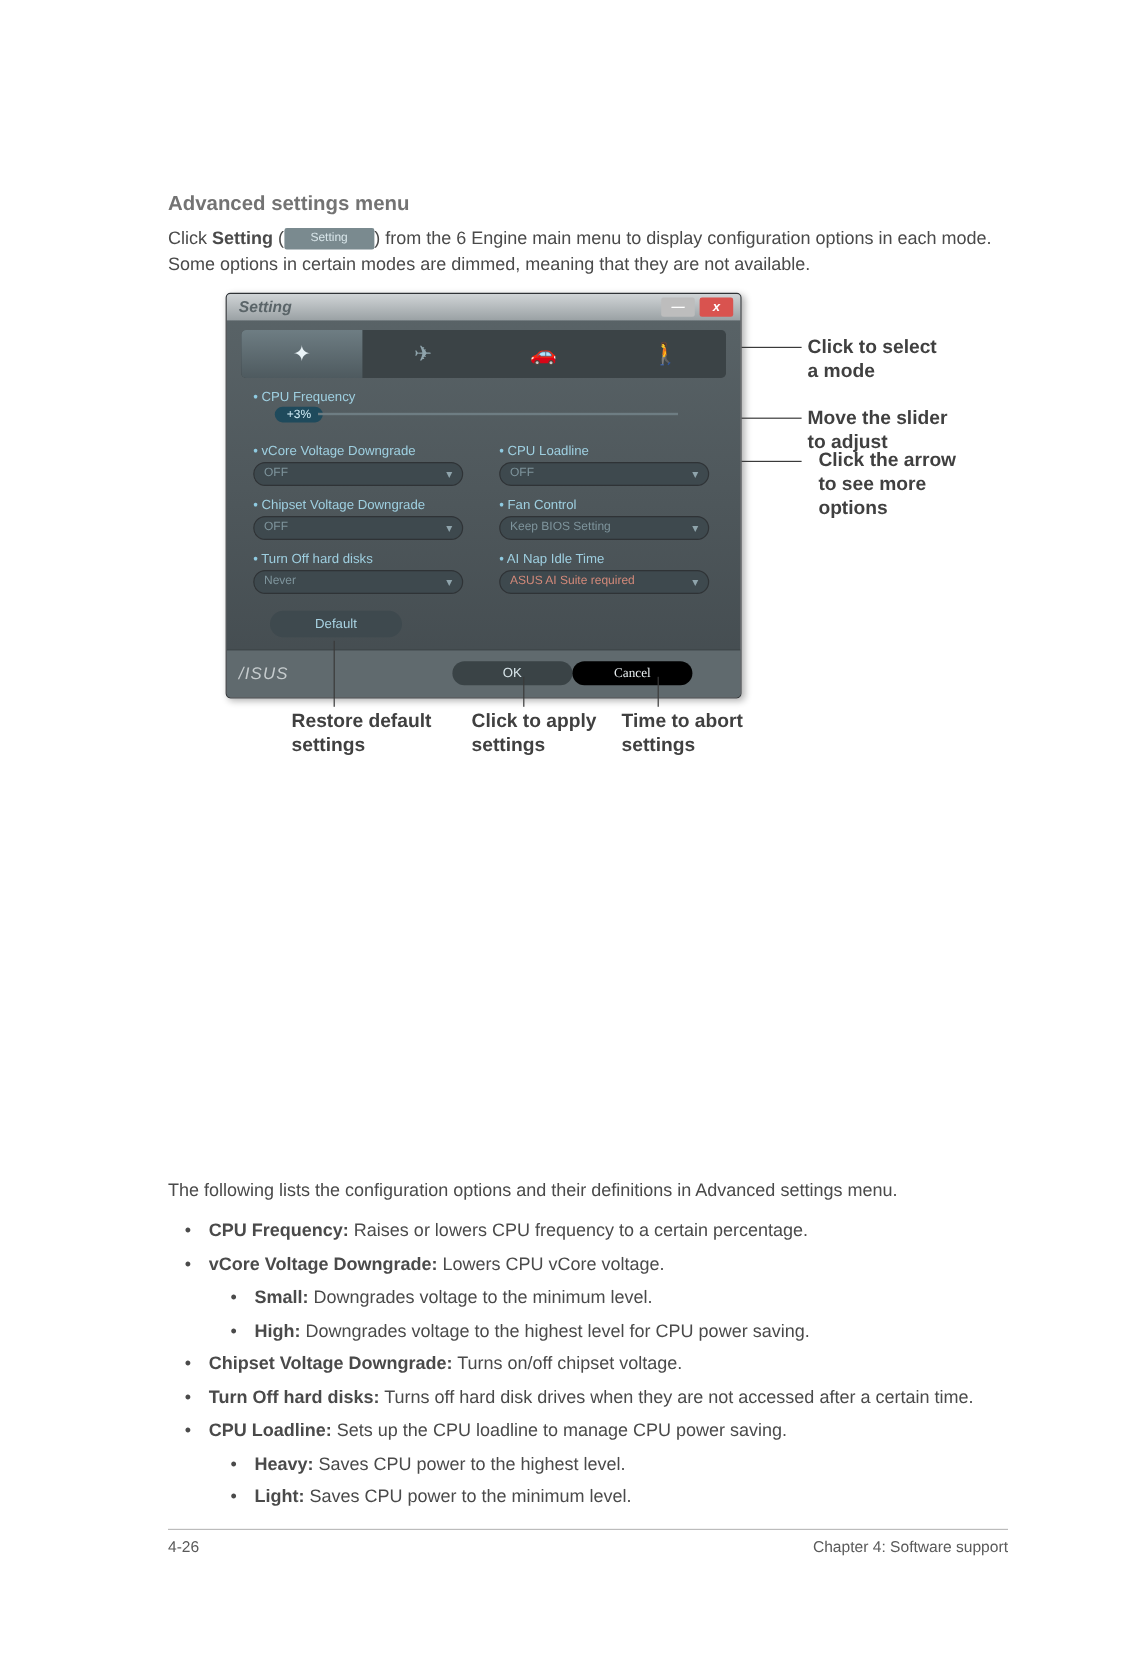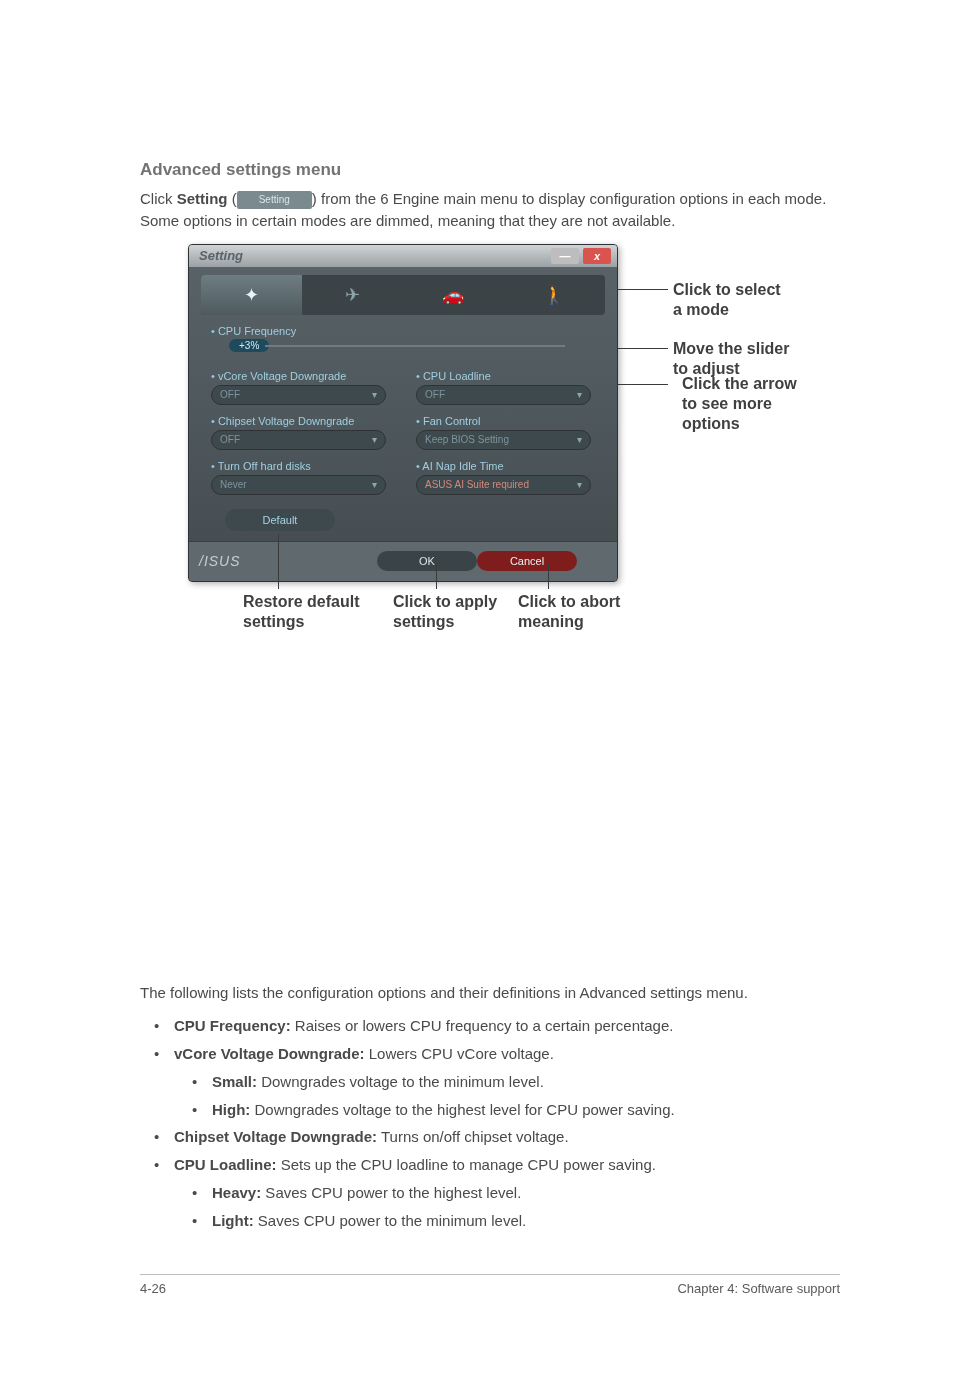--- a/index.html
+++ b/index.html
@@ -143,21 +143,21 @@
     font-size: 14px;
     letter-spacing: 1px;
   }
   .fbtn {
     width: 100px; height: 20px;
     border-radius: 10px;
     display:flex;align-items:center;justify-content:center;
     font-size: 11px;
   }
   .fbtn.ok { background:#3a4346; color:#d8e5ea; }
-  .fbtn.cancel { background:#7f1d1d; color:#e9eff1; }
+  .fbtn.cancel { background:#000000; color:#e9eff1;font-family:Liberation Serif, serif; }
 
   .callout {
     position:absolute;
     font-size: 16px;
     font-weight: bold;
     color:#404040;
     line-height: 1.25;
   }
   .line {
     position:absolute;
@@ -280,33 +280,34 @@
     <div class="line" style="left:430px; top:140px; width:50px; height:1px;"></div>
     <div class="callout" style="left:466px; top:130px; width:130px;margin-left:28px;">Click the arrow to see more options</div>
 
     <div class="line" style="left:90px; top:290px; width:1px; height:55px;"></div>
     <div class="callout" style="left:55px; top:348px; width:120px;">Restore default settings</div>
 
     <div class="line" style="left:248px; top:320px; width:1px; height:25px;"></div>
     <div class="callout" style="left:205px; top:348px; width:110px;">Click to apply settings</div>
 
     <div class="line" style="left:360px; top:320px; width:1px; height:25px;"></div>
-    <div class="callout" style="left:330px; top:348px; width:110px;">Click to abort meaning</div>
+    <div class="callout" style="left:330px; top:348px; width:110px;">Time to abort settings</div>
 
     <div style="height:390px;"></div>
   </div>
 
   <p class="para">The following lists the configuration options and their definitions in Advanced settings menu.</p>
 
   <ul class="bullets">
     <li><span class="bold">CPU Frequency:</span><span> Raises or lowers CPU frequency to a certain percentage.</span></li>
     <li><span class="bold">vCore Voltage Downgrade:</span><span> Lowers CPU vCore voltage.</span></li>
     <li class="sub"><span class="bold">Small:</span><span> Downgrades voltage to the minimum level.</span></li>
     <li class="sub"><span class="bold">High:</span><span> Downgrades voltage to the highest level for CPU power saving.</span></li>
     <li><span class="bold">Chipset Voltage Downgrade:</span><span> Turns on/off chipset voltage.</span></li>
+    <li><span class="bold">Turn Off hard disks:</span><span> Turns off hard disk drives when they are not accessed after a certain time.</span></li>
     <li><span class="bold">CPU Loadline:</span><span> Sets up the CPU loadline to manage CPU power saving.</span></li>
     <li class="sub"><span class="bold">Heavy:</span><span> Saves CPU power to the highest level.</span></li>
     <li class="sub"><span class="bold">Light:</span><span> Saves CPU power to the minimum level.</span></li>
   </ul>
 </div>
 
 <div class="pagefooter">
   <span>4-26</span>
   <span>Chapter 4: Software support</span>
 </div>

